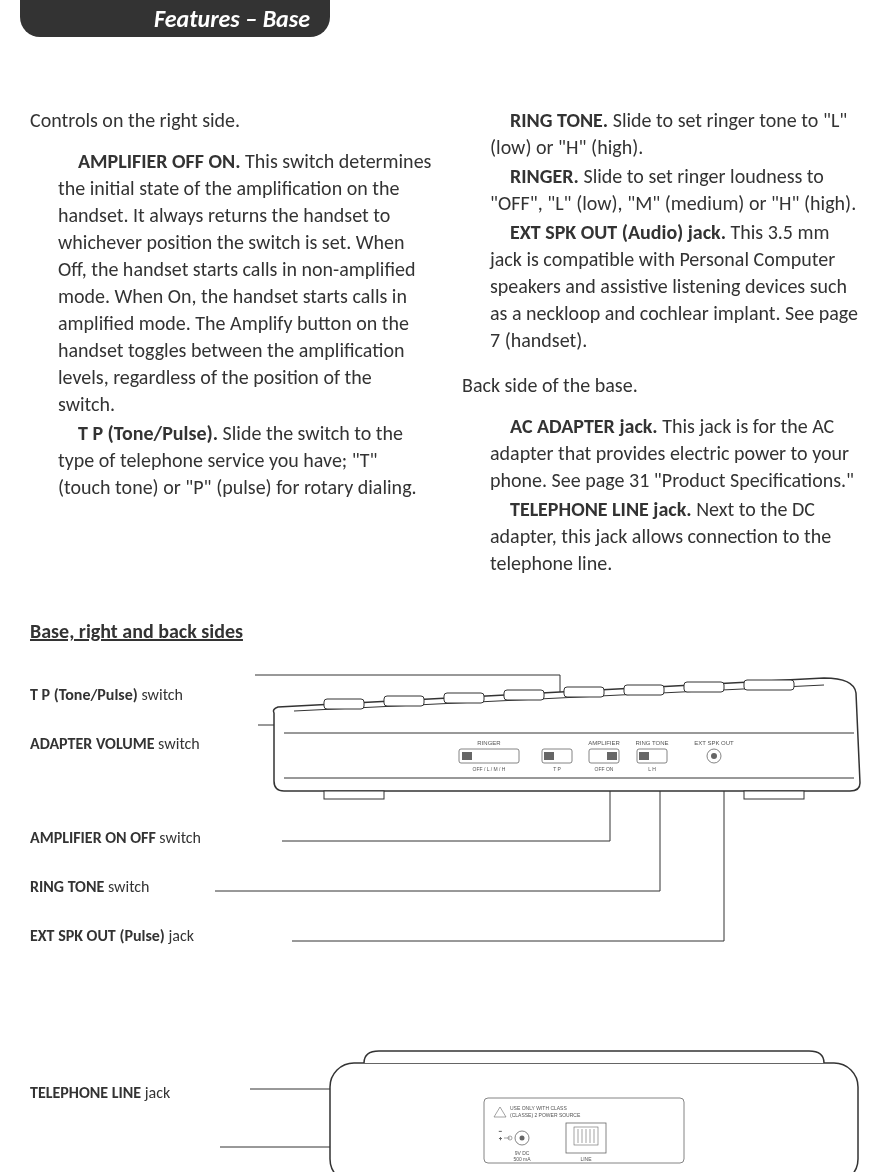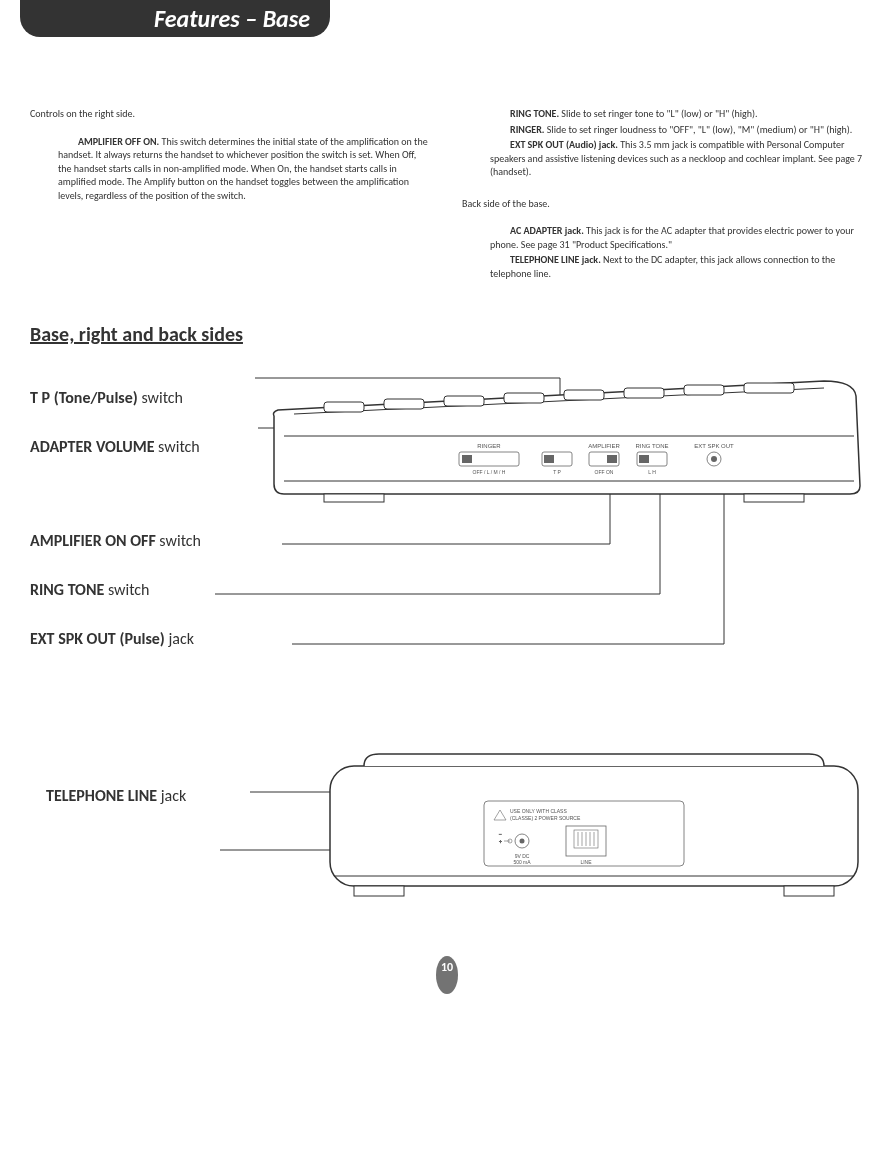--- a/index.html
+++ b/index.html
@@ -27,21 +27,21 @@
     margin-left: -10px;
     text-align: right;
   }
   .columns {
     display: flex;
     gap: 30px;
     margin-top: 70px;
   }
   .col {
     flex: 1;
-    font-size: 10px;
+    font-size: 20px;
     line-height: 1.35;
   }
   .col p { margin: 0 0 14px 0; }
   .entry {
     margin-bottom: 2px;
   }
   .entry .body {
     display: inline;
   }
   .hang {
@@ -89,21 +89,21 @@
   }
   .device-back {
     position: absolute;
     right: 0;
     top: -10px;
     width: 540px;
     height: 160px;
   }
   .back-labels {
     position: absolute;
-    left: 16px;
+    left: 0;
     top: 20px;
     width: 260px;
   }
   svg { display: block; }
   .lead-line { stroke: #333; stroke-width: 1; fill: none; }
   .page-num {
     text-align: center;
     margin-top: 20px;
   }
   .page-num span {
@@ -125,20 +125,23 @@
 
 <div class="page">
   <div class="header-bar">Features – Base</div>
 
   <div class="columns">
     <div class="col">
       <p>Controls on the right side.</p>
       <div class="hang entry">
         <span class="bold">AMPLIFIER OFF ON.</span><span class="body"> This switch determines the initial state of the amplification on the handset. It always returns the handset to whichever position the switch is set. When Off, the handset starts calls in non-amplified mode. When On, the handset starts calls in amplified mode. The Amplify button on the handset toggles between the amplification levels, regardless of the position of the switch.</span>
       </div>
+      <div class="hang entry">
+        <span class="bold">T P (Tone/Pulse).</span><span class="body"> Slide the switch to the type of telephone service you have; "T" (touch tone) or "P" (pulse) for rotary dialing.</span>
+      </div>
     </div>
 
     <div class="col">
       <div class="hang entry">
         <span class="bold">RING TONE.</span><span class="body"> Slide to set ringer tone to "L" (low) or "H" (high).</span>
       </div>
       <div class="hang entry">
         <span class="bold">RINGER.</span><span class="body"> Slide to set ringer loudness to "OFF", "L" (low), "M" (medium) or "H" (high).</span>
       </div>
       <div class="hang entry">

